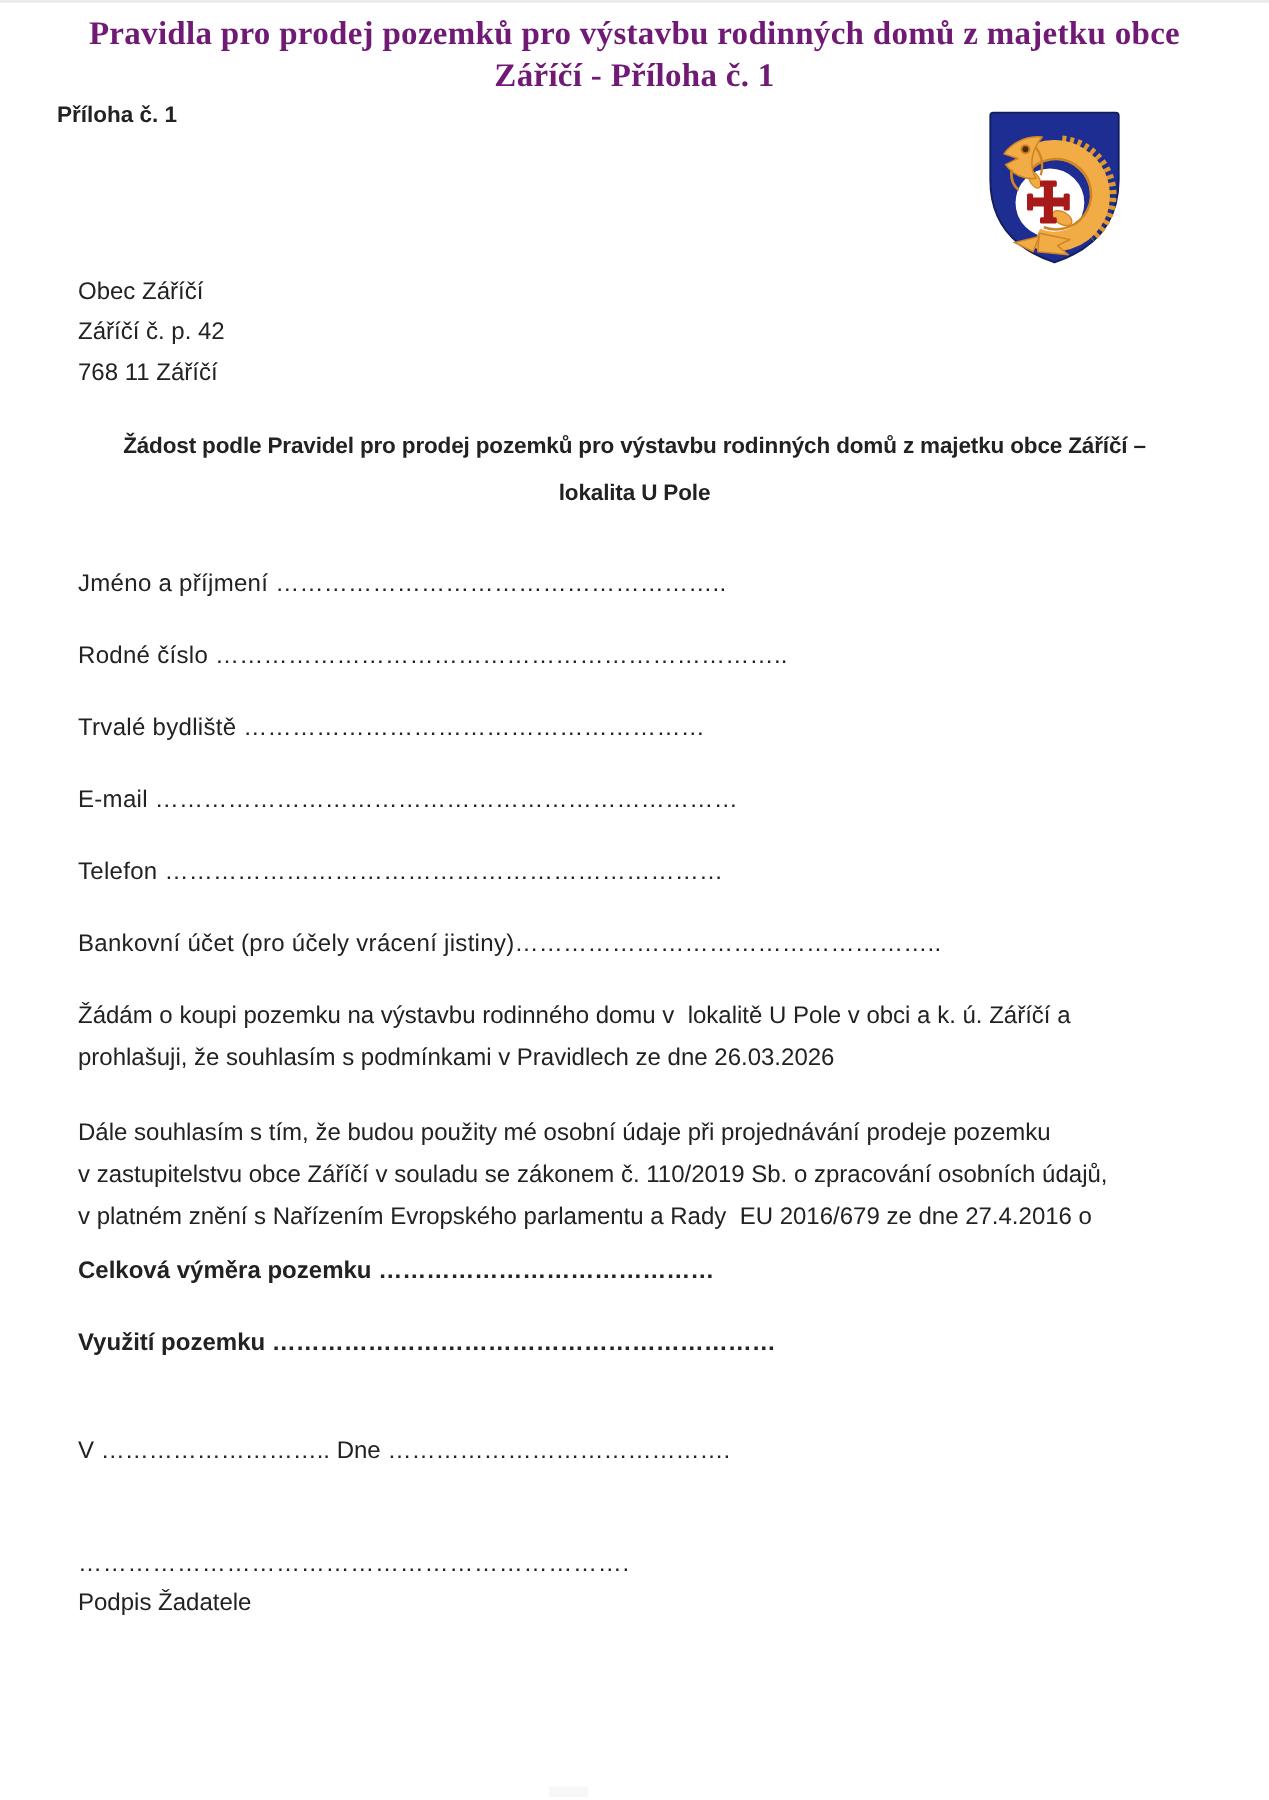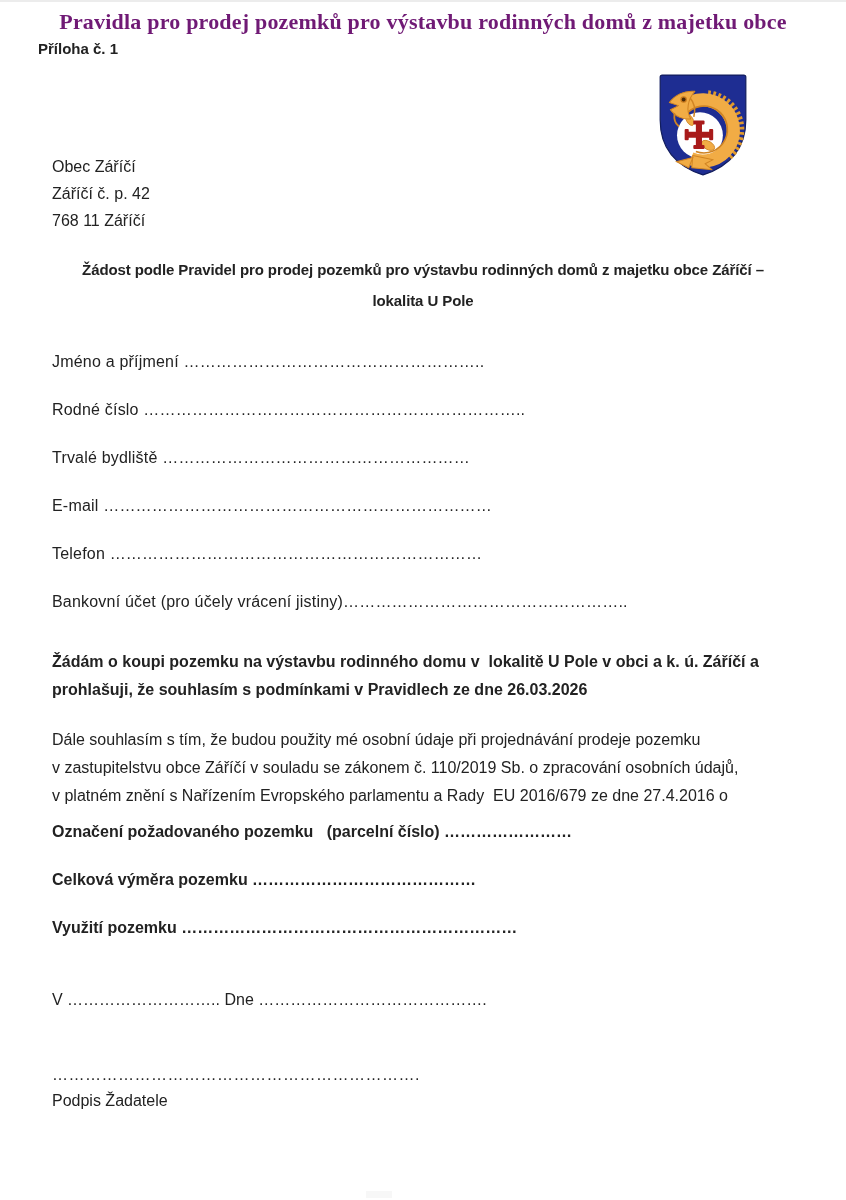--- a/index.html
+++ b/index.html
@@ -19,37 +19,38 @@
   .req-heading{
     text-align:center;font-weight:bold;font-size:15px;line-height:31px;
     margin-top:20px;letter-spacing:-.1px;
   }
   .req-heading div{white-space:pre;}
   .fields{margin:36px 0 0 52px;font-size:16px;}
   .field{margin-bottom:28px;line-height:20px;white-space:pre;letter-spacing:.2px;}
   .field:last-child{margin-bottom:0;}
   .para{margin:0 30px 0 52px;font-size:16px;line-height:28px;}
   .para div{white-space:pre;}
-  .para1{margin-top:36px;font-weight:bold;}
+  .para1{margin-top:24px;}
   .para2{margin-top:22px;}
   .bold-fields{margin:12px 0 0 52px;font-size:16px;font-weight:bold;}
   .bold-field{margin-bottom:28px;line-height:20px;white-space:pre;}
   .bold-field:last-child{margin-bottom:0;}
   .place-date{margin:52px 0 0 52px;font-size:16px;line-height:20px;white-space:pre;}
   .signature{margin:52px 0 0 52px;font-size:16px;line-height:26px;}
   .signature .dots{white-space:pre;letter-spacing:.5px;}
   .artifact{position:absolute;left:366px;top:1191px;width:26px;height:7px;background:#f7f7f7;}
 </style>
 </head>
 <body>
 
 <div class="top-edge"></div>
 
 <div class="doc-title">
   <div class="tline">Pravidla pro prodej pozemků pro výstavbu rodinných domů z majetku obce</div>
+  <div class="tline">Záříčí - Příloha č. 1</div>
 </div>
 
 <div class="attachment">Příloha č. 1</div>
 
 <svg class="coa" viewBox="0 0 100 104" xmlns="http://www.w3.org/2000/svg">
   <path d="M8 5 Q8 3 10 3 L90 3 Q92 3 92 5 L92 47 C92 74 77 92 50 101 C23 92 8 74 8 47 Z" fill="#1e2d92" stroke="#121d5e" stroke-width="1.2"></path>
   <circle cx="47" cy="62" r="22.5" fill="#ffffff"></circle>
   <path d="M55 21 A36 36 0 0 1 74 85" stroke="#e09a2c" stroke-width="6" stroke-dasharray="2.6 2.4" fill="none"></path>
   <path d="M31 34 A30 30 0 1 1 38 85" stroke="#f1ac45" stroke-width="13" fill="none"></path>
   <path d="M33 42 A23 23 0 1 1 43 78" stroke="#d08423" stroke-width="1.6" fill="none"></path>
@@ -97,21 +98,20 @@
   <div>prohlašuji, že souhlasím s podmínkami v Pravidlech ze dne 26.03.2026</div>
 </div>
 
 <div class="para para2">
   <div>Dále souhlasím s tím, že budou použity mé osobní údaje při projednávání prodeje pozemku</div>
   <div>v zastupitelstvu obce Záříčí v souladu se zákonem č. 110/2019 Sb. o zpracování osobních údajů,</div>
   <div>v platném znění s Nařízením Evropského parlamentu a Rady  EU 2016/679 ze dne 27.4.2016 o</div>
 </div>
 
 <div class="bold-fields">
-  <div class="bold-field">Označení požadovaného pozemku   (parcelní číslo) ……………………</div>
   <div class="bold-field">Celková výměra pozemku ……………………………………</div>
   <div class="bold-field">Využití pozemku ………………………………………………………</div>
 </div>
 
 <div class="place-date">V ……………………….. Dne …………………………………….</div>
 
 <div class="signature">
   <div class="dots">………………………………………………………….</div>
   <div>Podpis Žadatele</div>
 </div>

